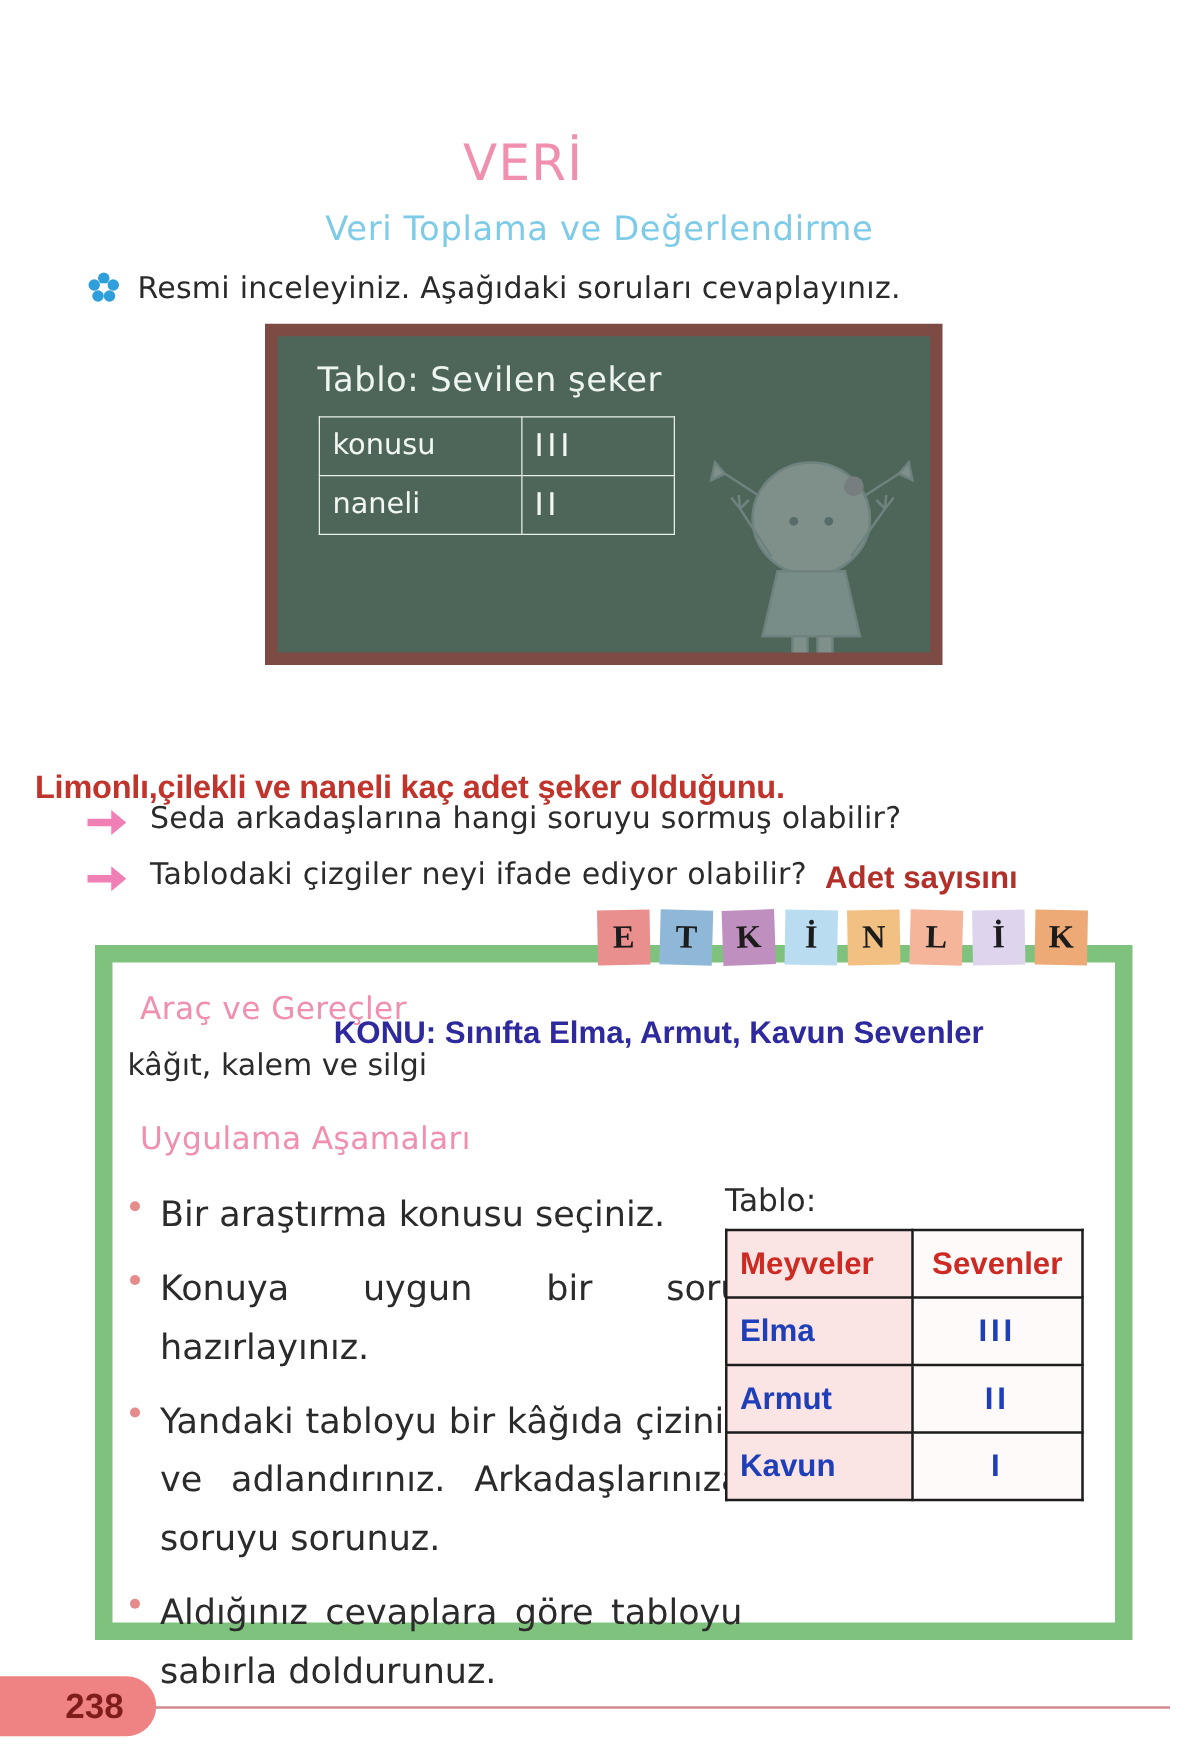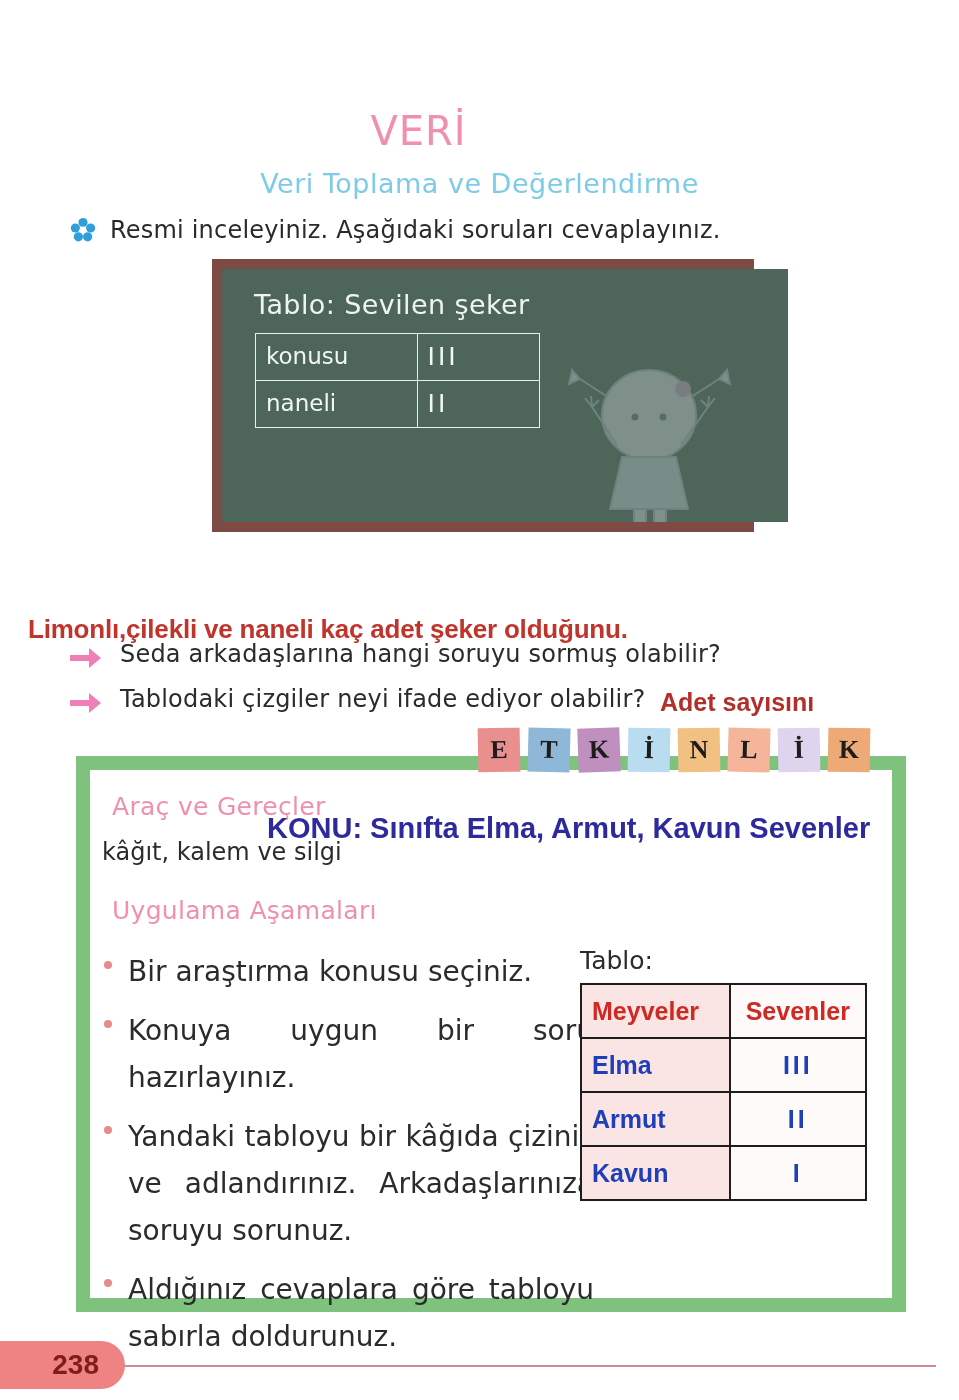--- a/index.html
+++ b/index.html
@@ -61,21 +61,20 @@
     width: 542px; height: 273px;
     background: #7d4b43;
     padding: 10px;
     box-sizing: border-box;
   }
   .board-inner {
     width: 100%; height: 100%;
     background: #4e6659;
     position: relative;
     overflow: hidden;
-    padding-left: 44px;
   }
   .board-caption {
     position: absolute;
     left: 32px; top: 20px;
     color: #eef5f0;
     font-size: 27px;
     font-family: "DejaVu Sans", sans-serif;
     letter-spacing: 0.4px;
     white-space: nowrap;
   }
@@ -197,21 +196,21 @@
     left: 12px; top: 68px;
     font-size: 24px;
     color: #2b2b2b;
     font-family: "DejaVu Sans", sans-serif;
     white-space: nowrap;
   }
 
   .ann-konu {
     position: absolute;
     left: 177px; top: 42px;
-    font-size: 29px;
+    font-size: 25px;
     font-weight: 600;
     color: #2e2a9e;
     font-family: "Liberation Sans", sans-serif;
     white-space: nowrap;
     z-index: 6;
   }
 
   .steps {
     position: absolute;
     left: 14px; top: 178px;

